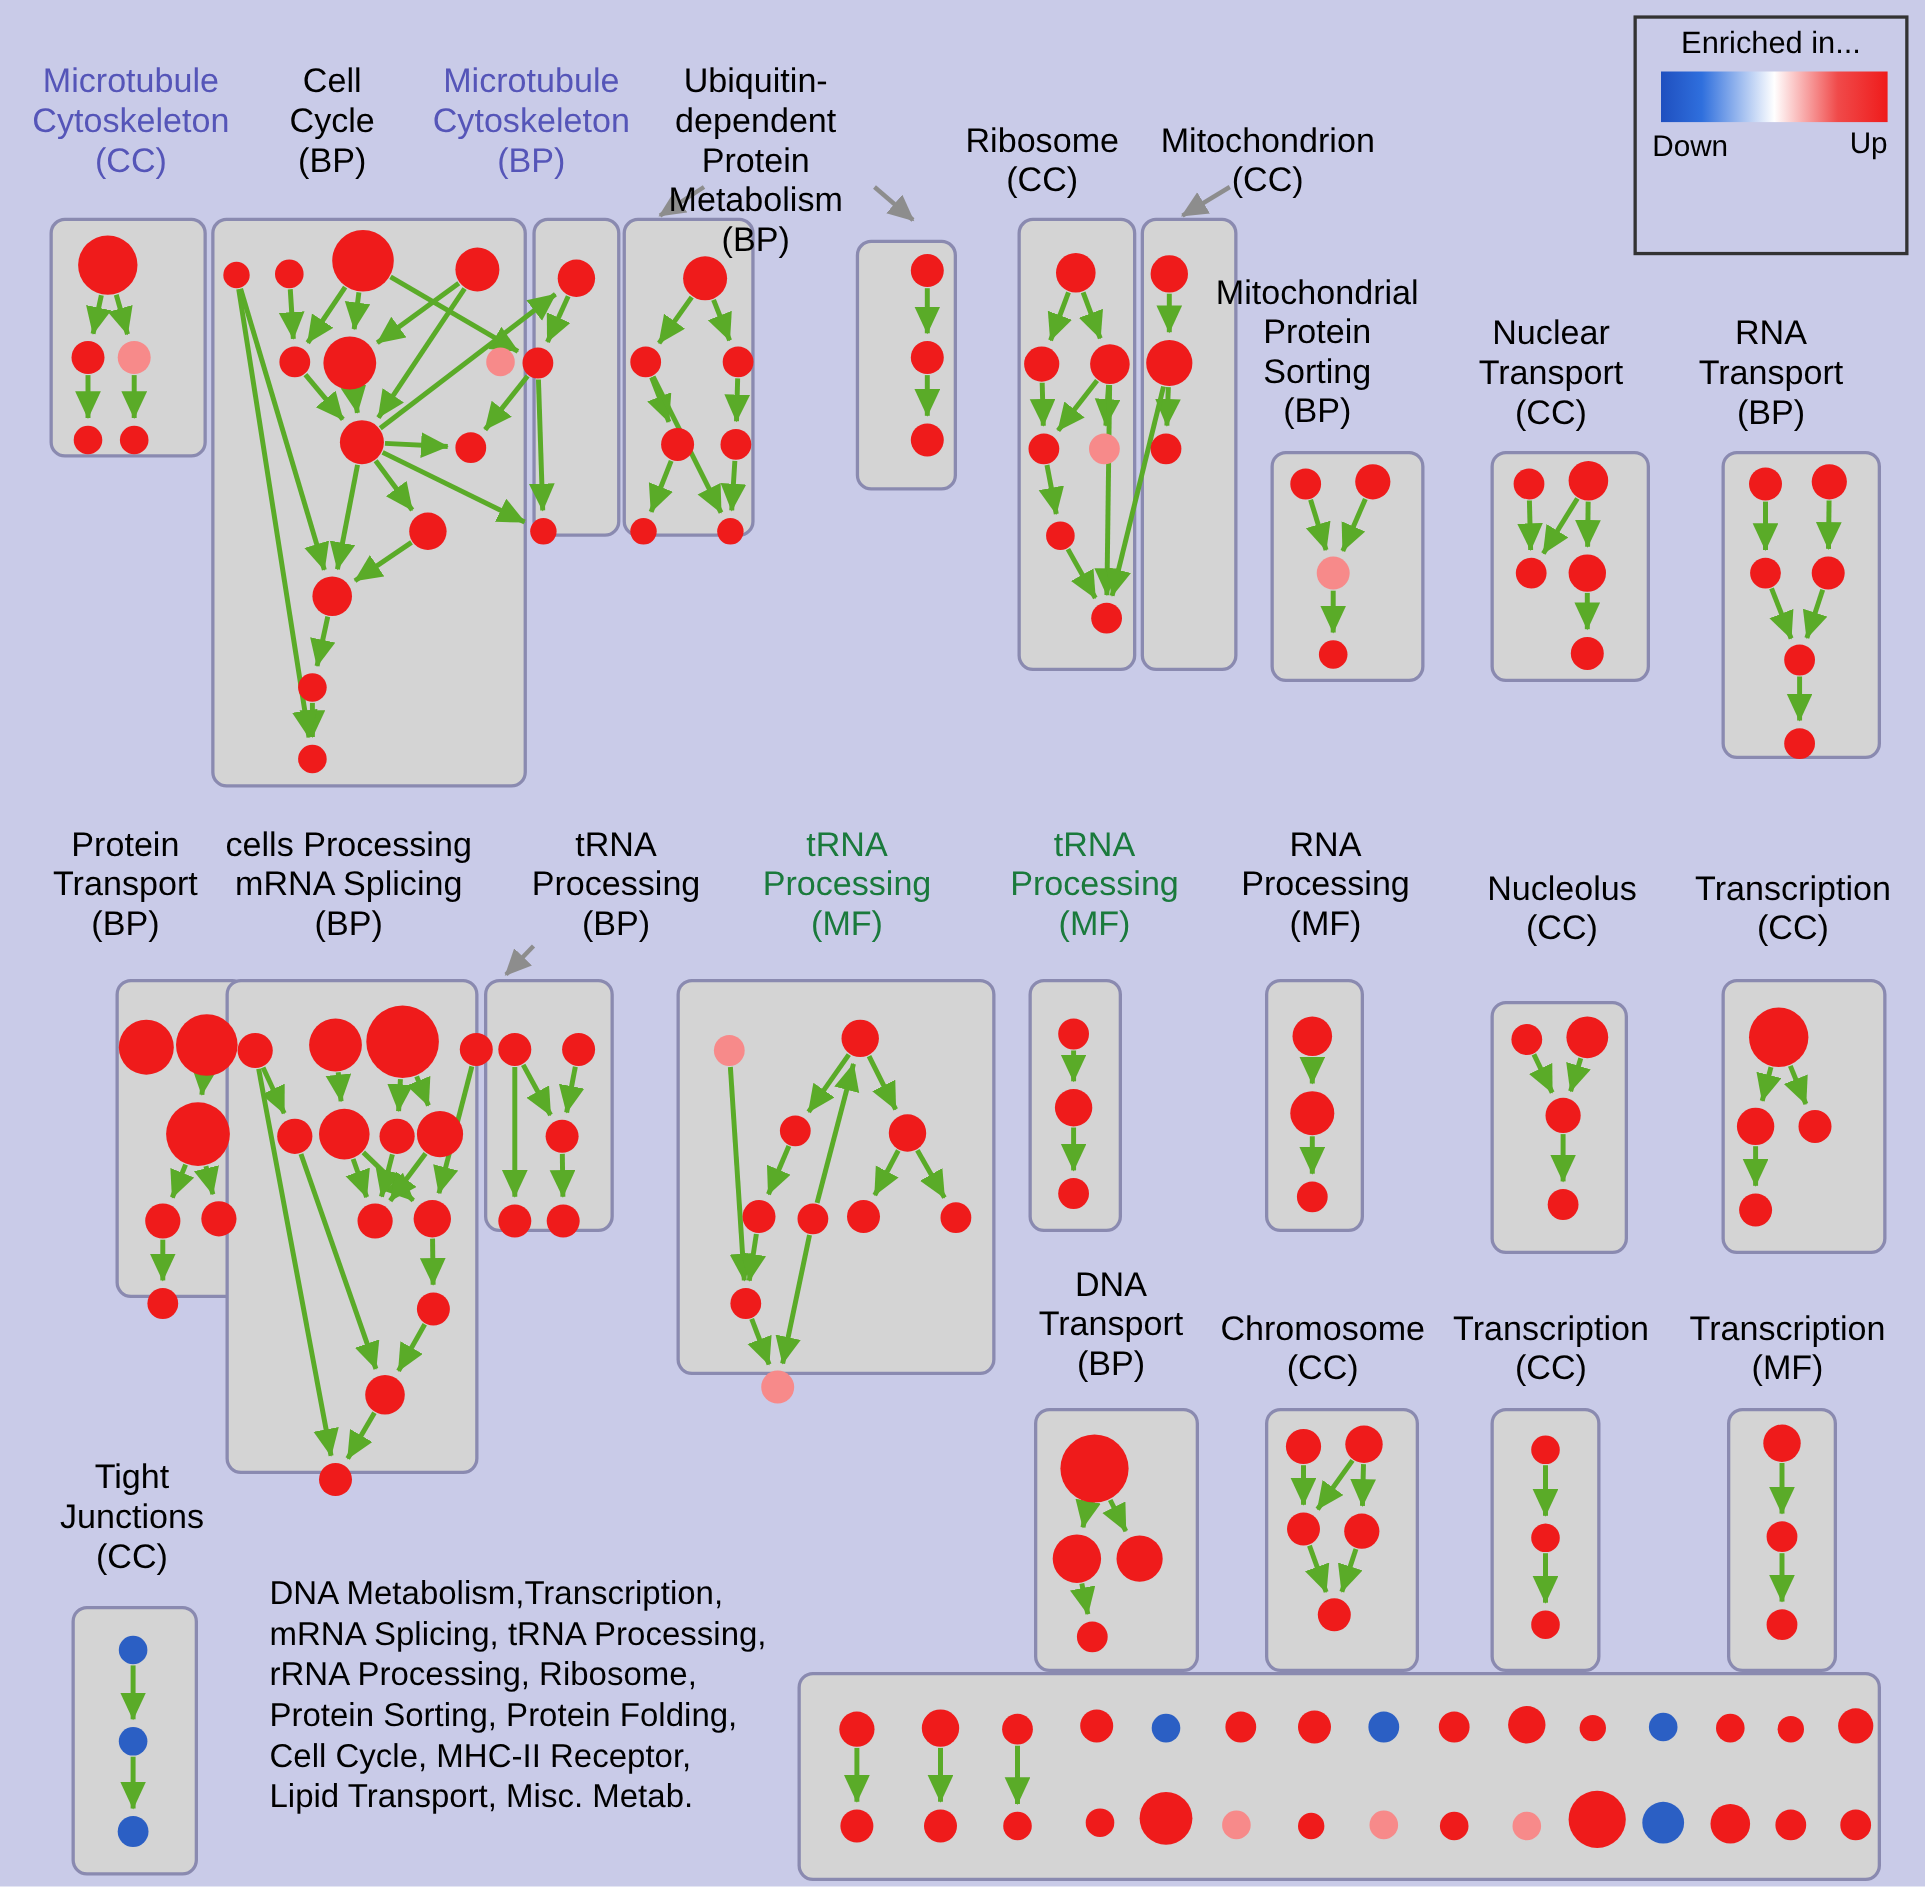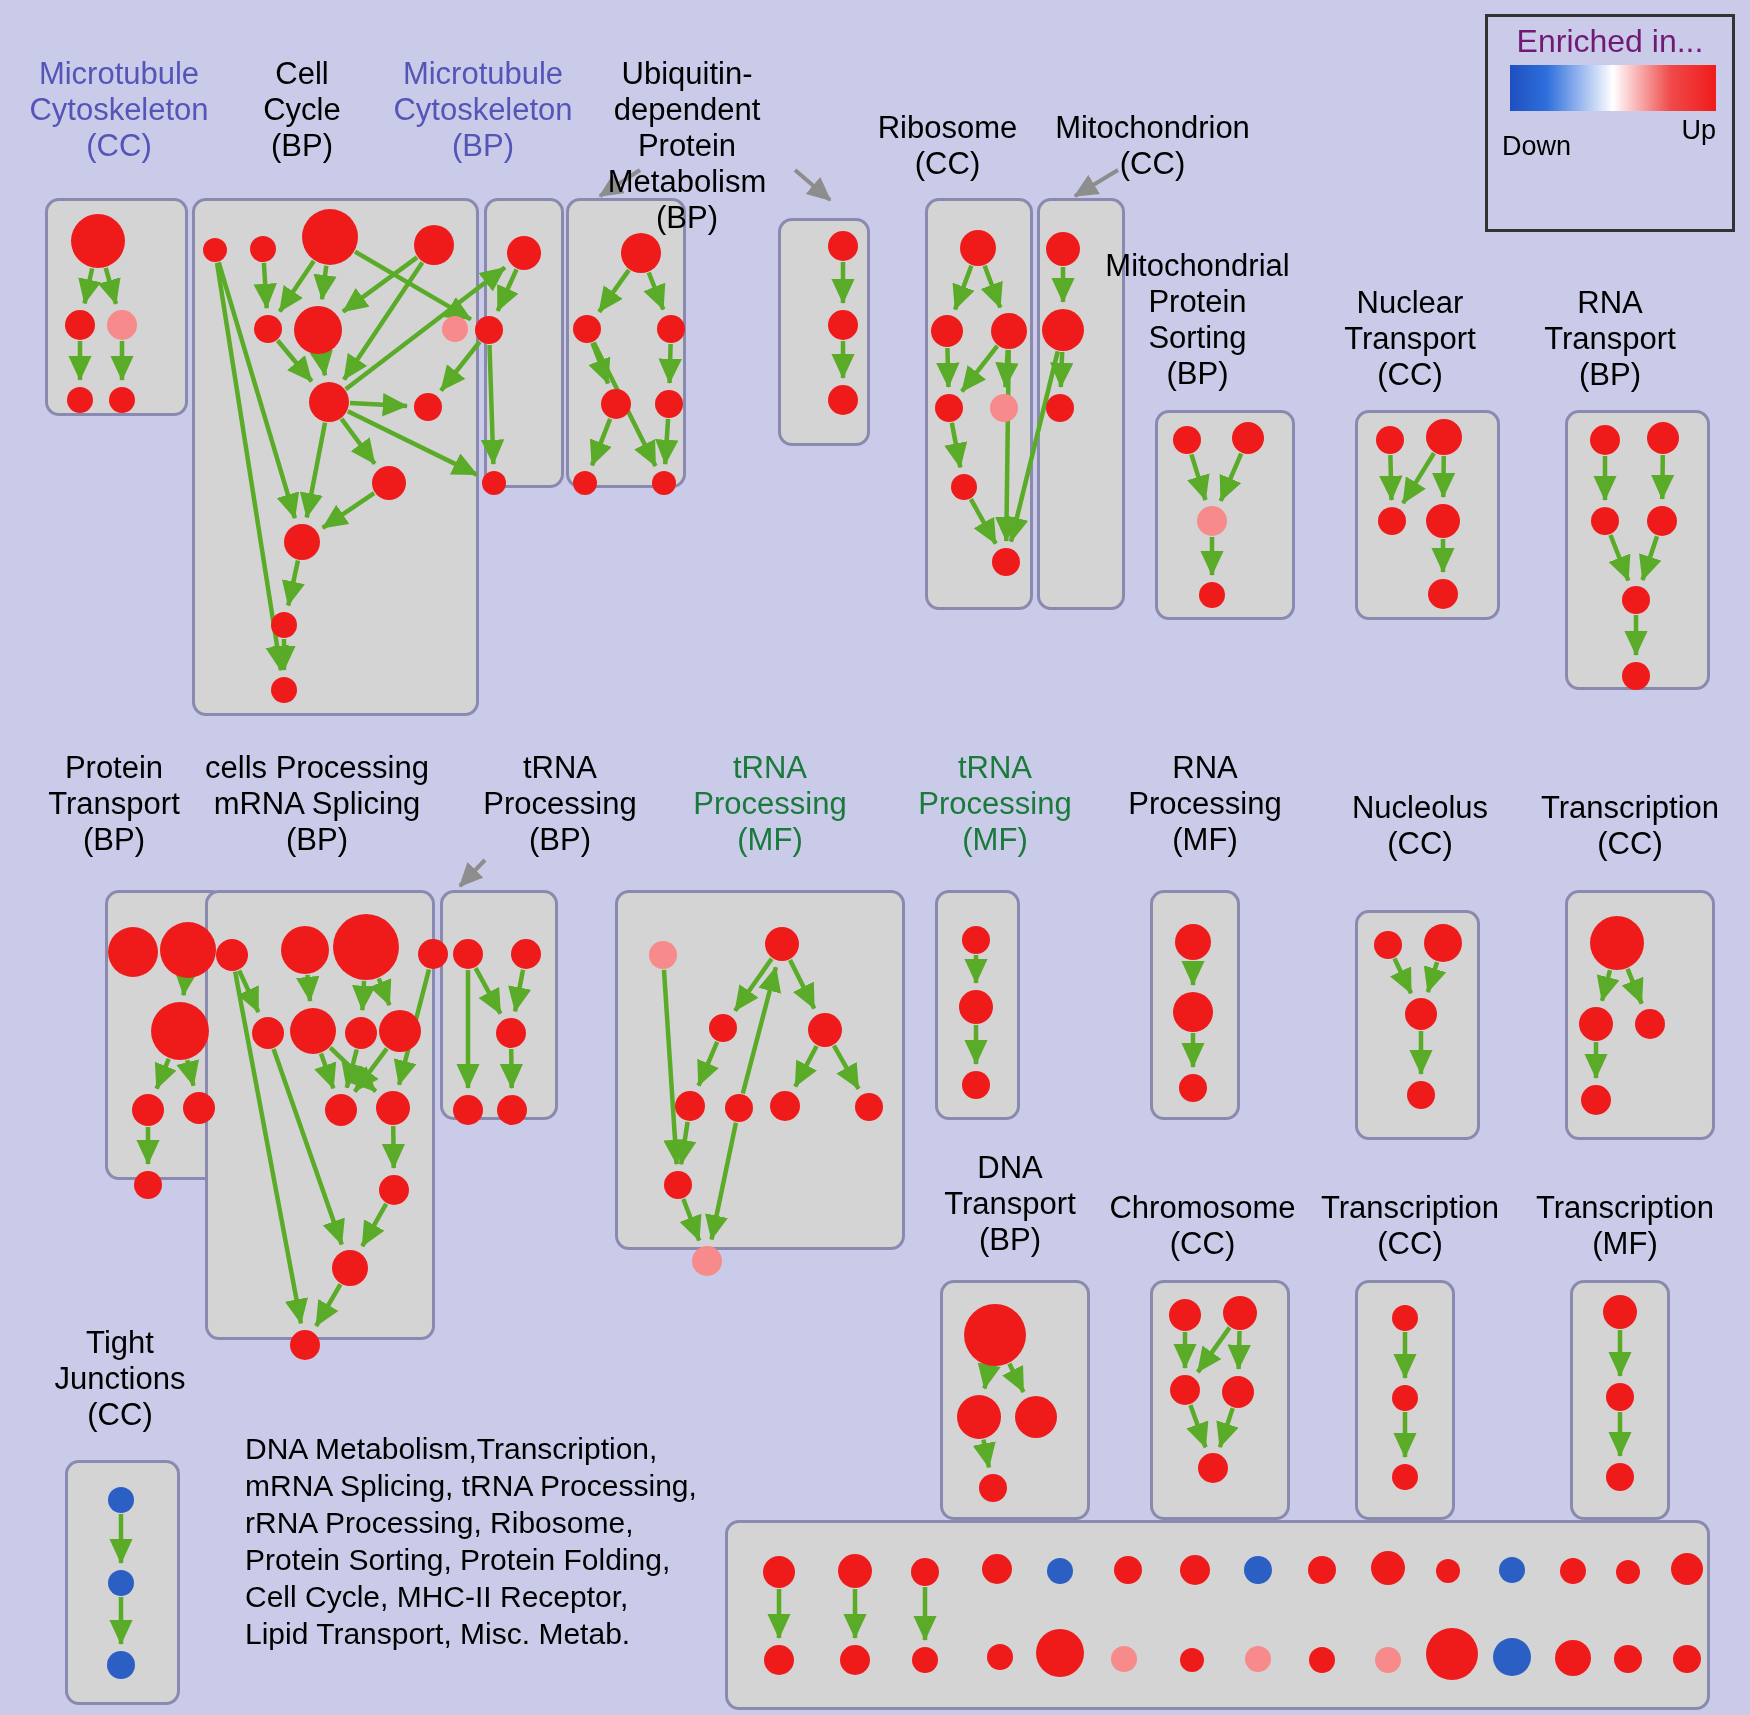--- a/index.html
+++ b/index.html
@@ -64,32 +64,32 @@
     width: 250px;
     height: 218px;
     background: #c9cbe8;
     border: 3px solid #333333;
     box-sizing: border-box;
   }
   .legend-title {
     position: absolute;
     top: 6px; left: 0; right: 0;
     text-align: center;
-    font-size: 32px;
-    color: #701a75;
+    font-size: 28px;
+    color: #000000;
   }
   .legend-bar {
     position: absolute;
     left: 22px; top: 48px;
     width: 206px; height: 46px;
     background: linear-gradient(to right, #1f4fbf 0%, #2f6fdd 18%, #ffffff 50%, #f04a4a 78%, #ef1b1b 100%);
   }
   .legend-down {
     position: absolute;
-    left: 14px; top: 114px;
+    left: 14px; top: 101px;
     font-size: 27px;
   }
   .legend-up {
     position: absolute;
     right: 16px; top: 98px;
     font-size: 27px;
   }
   .legend-sub {
     position: absolute;
     top: 136px; left: 4px; right: 4px;

